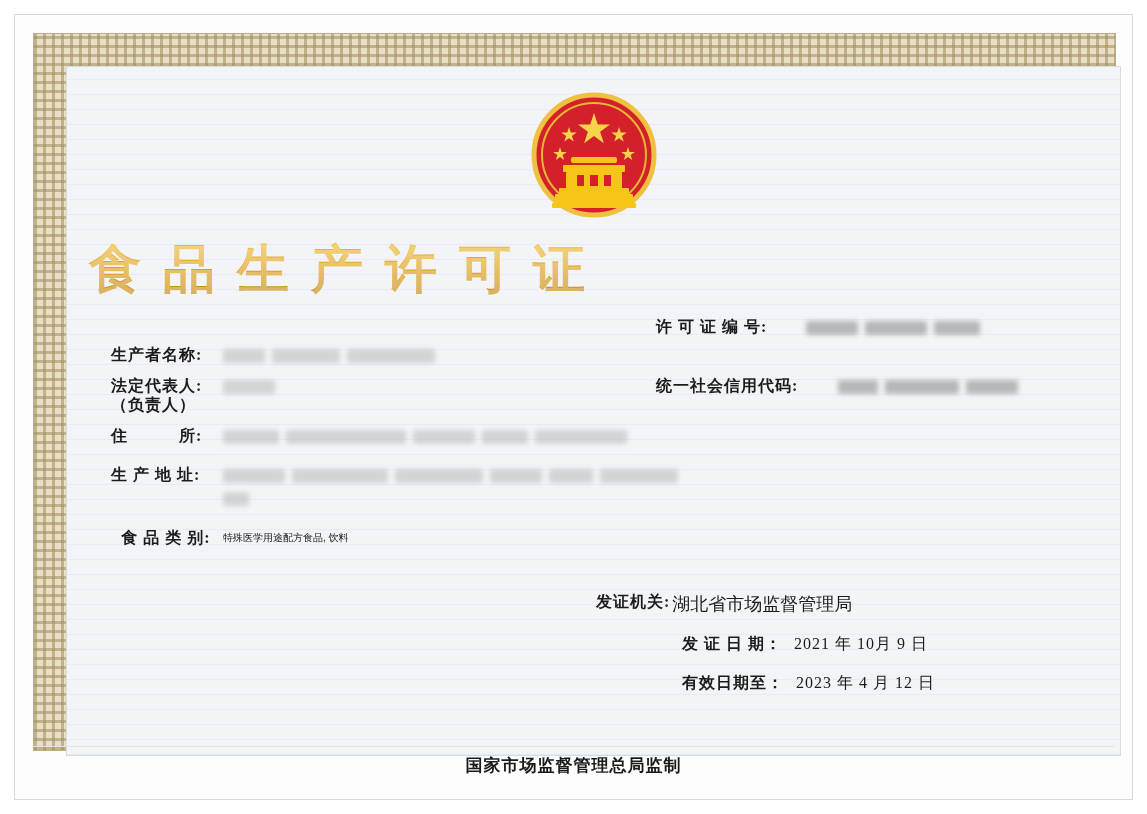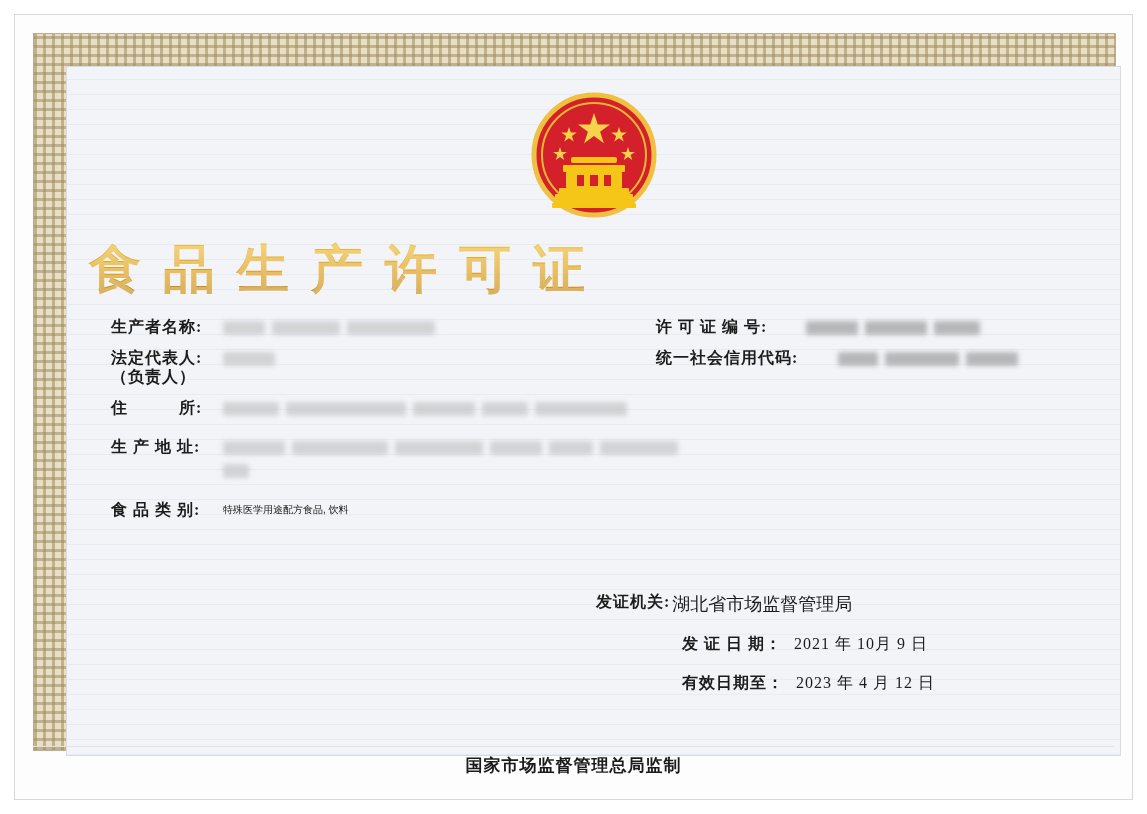--- a/index.html
+++ b/index.html
@@ -128,21 +128,21 @@
   .label {
     font-weight: bold;
     font-family: "Liberation Serif", "DejaVu Serif", serif;
     white-space: nowrap;
     letter-spacing: 1px;
   }
   .label.w-name { width: 110px; }
   .label.w-rep  { width: 110px; }
   .label.w-addr { width: 110px; }
   .label.w-prod { width: 110px; }
-  .label.w-cat  { width: 110px; }
+  .label.w-cat  { width: 110px; text-align: center; }
   .label.w-no   { width: 148px; text-align: left; }
   .label.w-credit { width: 148px; text-align: left; }
 
   .value {
     flex: 1;
     min-height: 18px;
     line-height: 20px;
     padding-left: 2px;
   }
 
@@ -268,21 +268,21 @@
               <rect x="52" y="68" width="46" height="6" rx="2"></rect>
             </g>
           </svg>
         </div>
 
         <div class="cert-title">食品生产许可证</div>
 
         <div class="fields">
 
           <div class="row">
-            <div class="col-left" style="display:flex;">
+            <div class="col-left" style="display:flex;margin-top:28px;">
               <div class="label w-name">生产者名称:</div>
               <div class="value">
                 <span class="redacted" style="width:42px"></span><span class="redacted" style="width:68px"></span><span class="redacted" style="width:88px"></span>
               </div>
             </div>
             <div class="col-right" style="display:flex;">
               <div class="label w-no">许 可 证 编 号:</div>
               <div class="value">
                 <span class="redacted dark" style="width:52px"></span><span class="redacted dark" style="width:62px"></span><span class="redacted dark" style="width:46px"></span>
               </div>

